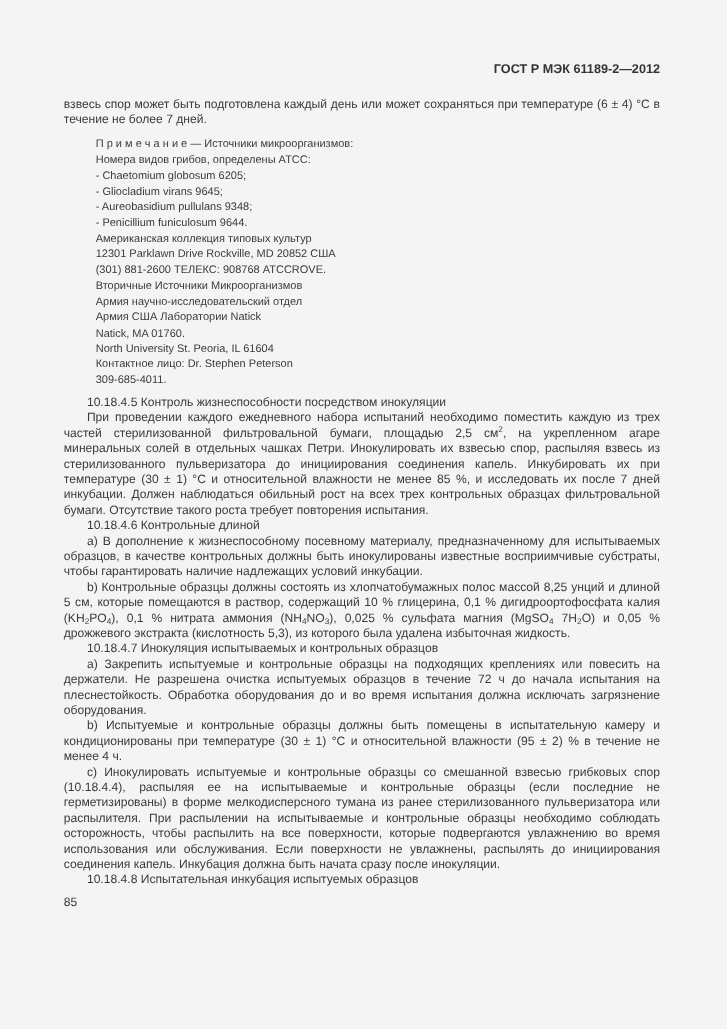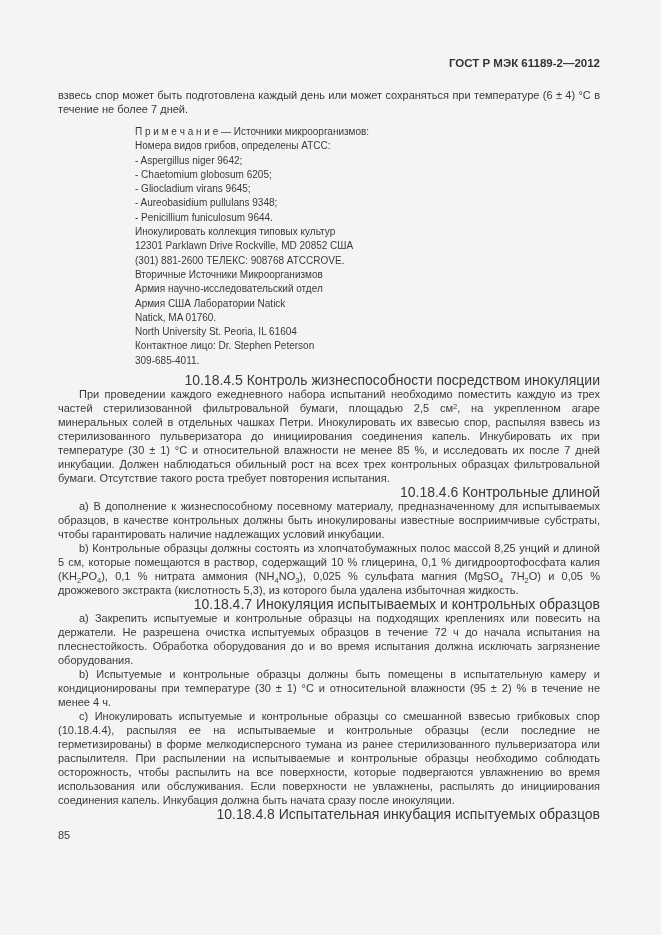--- a/index.html
+++ b/index.html
@@ -24,31 +24,31 @@
     color: #333333;
     margin-bottom: 19px;
   }
   .b-para {
     font-size: 11px;
     line-height: 14px;
     text-align: justify;
   }
   .b-para.indent { text-indent: 21px; }
   .b-heading {
-    font-size: 14px;
+    font-size: 11px;
     line-height: 14px;
     text-indent: 21px;
-    text-align: right;
+    text-align: left;
   }
   .b-note {
     margin: 9px 0 5px 29px;
     font-size: 10px;
     line-height: 14.3px;
   }
-  .note-line { white-space: nowrap; margin-left: 48px; }
+  .note-line { white-space: nowrap; }
   sup, sub {
     font-size: 7.5px;
     line-height: 0;
     position: relative;
   }
   sup { top: -3.5px; vertical-align: baseline; }
   sub { top: 2.5px; vertical-align: baseline; }
   .page-number {
     text-align: left;
     font-size: 11px;
@@ -61,26 +61,25 @@
 <body>
 
 <div class="page">
   <div class="doc-header">ГОСТ Р МЭК 61189-2—2012</div>
 
   <div>
       <div class="b-para"><span>взвесь спор может быть подготовлена каждый день или может сохраняться при температуре (6 ± 4) °С в течение не более 7 дней.</span></div>
       <div class="b-note">
         <div class="note-line">П р и м е ч а н и е — Источники микроорганизмов:</div>
         <div class="note-line">Номера видов грибов, определены ATCC:</div>
-        <div class="note-line">- Aspergillus niger 9642;</div>
         <div class="note-line">- Chaetomium globosum 6205;</div>
         <div class="note-line">- Gliocladium virans 9645;</div>
         <div class="note-line">- Aureobasidium pullulans 9348;</div>
         <div class="note-line">- Penicillium funiculosum 9644.</div>
-        <div class="note-line">Инокулировать коллекция типовых культур</div>
+        <div class="note-line">Американская коллекция типовых культур</div>
         <div class="note-line">12301 Parklawn Drive Rockville, MD 20852 США</div>
         <div class="note-line">(301) 881-2600 ТЕЛЕКС: 908768 ATCCROVE.</div>
         <div class="note-line">Вторичные Источники Микроорганизмов</div>
         <div class="note-line">Армия научно-исследовательский отдел</div>
         <div class="note-line">Армия США Лаборатории Natick</div>
         <div class="note-line">Natick, MA 01760.</div>
         <div class="note-line">North University St. Peoria, IL 61604</div>
         <div class="note-line">Контактное лицо: Dr. Stephen Peterson</div>
         <div class="note-line">309-685-4011.</div>
       </div>

